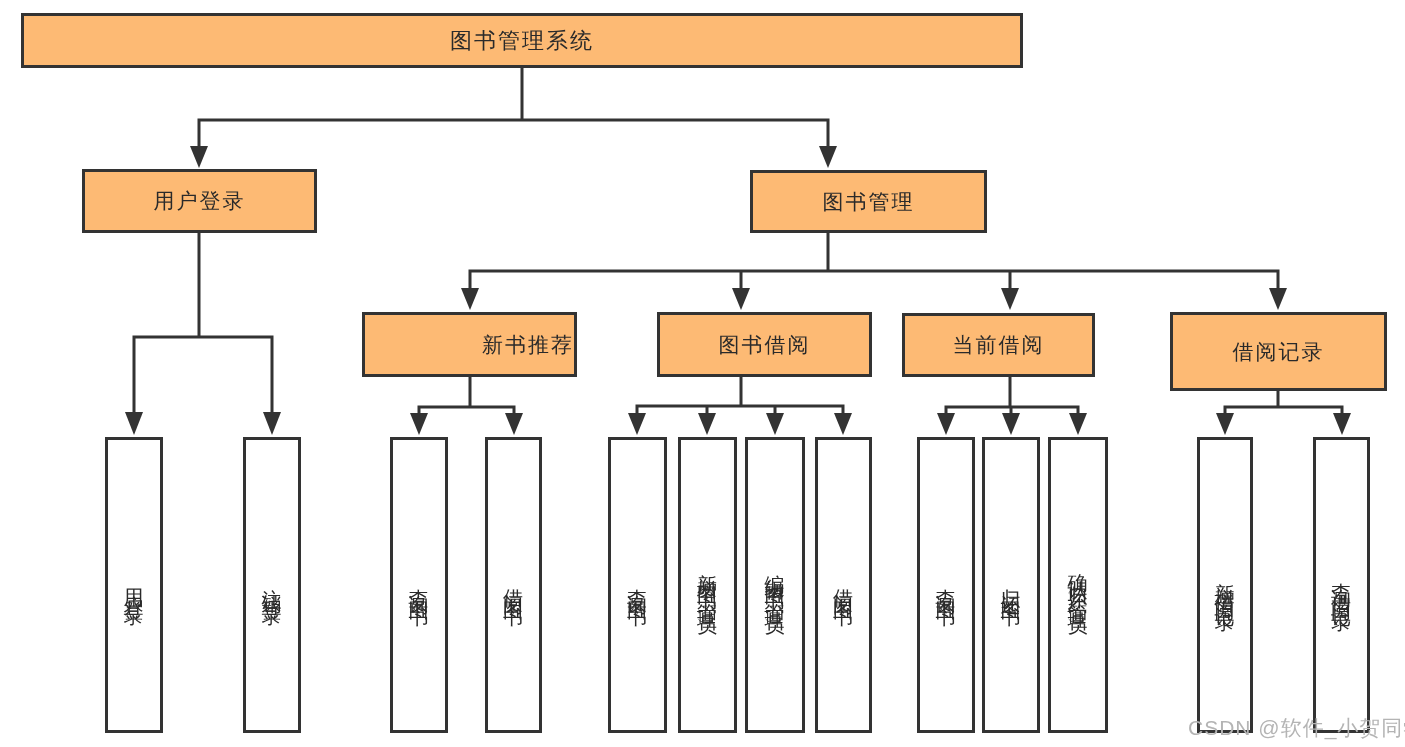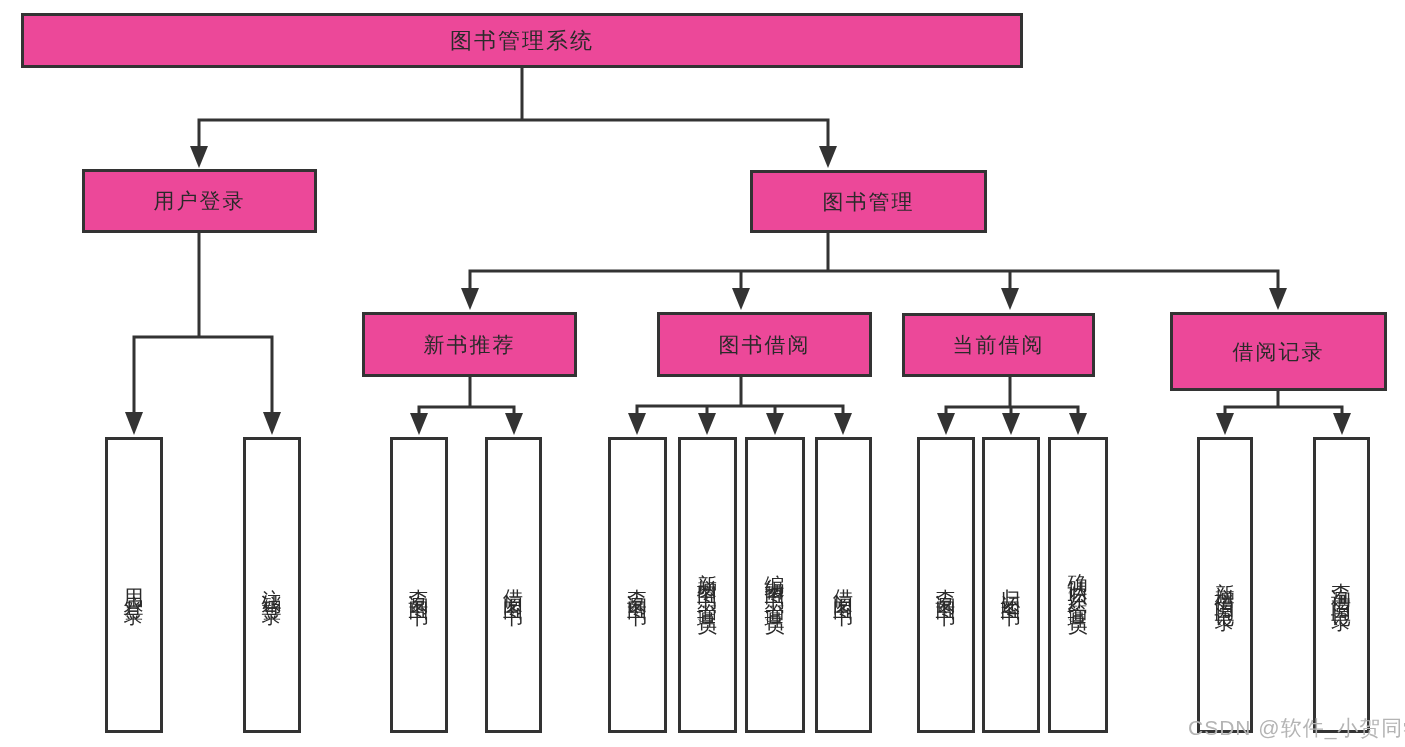--- a/index.html
+++ b/index.html
@@ -20,21 +20,21 @@
     left: 0;
     top: 0;
     width: 1405px;
     height: 747px;
     pointer-events: none;
   }
   .node {
     position: absolute;
     box-sizing: border-box;
     border: 3px solid #333333;
-    background: #ec4899;
+    background: #fdba74;
     display: flex;
     align-items: center;
     justify-content: center;
     color: #2a2a2a;
     font-size: 21px;
     letter-spacing: 2px;
     white-space: nowrap;
   }
   .node.root { font-size: 22px; }
   .leaf {
@@ -109,21 +109,21 @@
     <span>图书管理系统</span>
   </div>
 
   <div class="node" style="left:82px; top:169px; width:235px; height:64px;">
     <span>用户登录</span>
   </div>
   <div class="node" style="left:750px; top:170px; width:237px; height:63px;">
     <span>图书管理</span>
   </div>
 
-  <div class="node" style="left:362px; top:312px; width:215px; height:65px;">
+  <div class="node" style="left:362px; top:312px; width:215px; height:65px;justify-content:flex-end;">
     <span>新书推荐</span>
   </div>
   <div class="node" style="left:633px; top:312px; width:215px; height:65px;margin-left:24px;">
     <span>图书借阅</span>
   </div>
   <div class="node" style="left:902px; top:313px; width:193px; height:64px;">
     <span>当前借阅</span>
   </div>
   <div class="node" style="left:1170px; top:312px; width:217px; height:79px;">
     <span>借阅记录</span>

